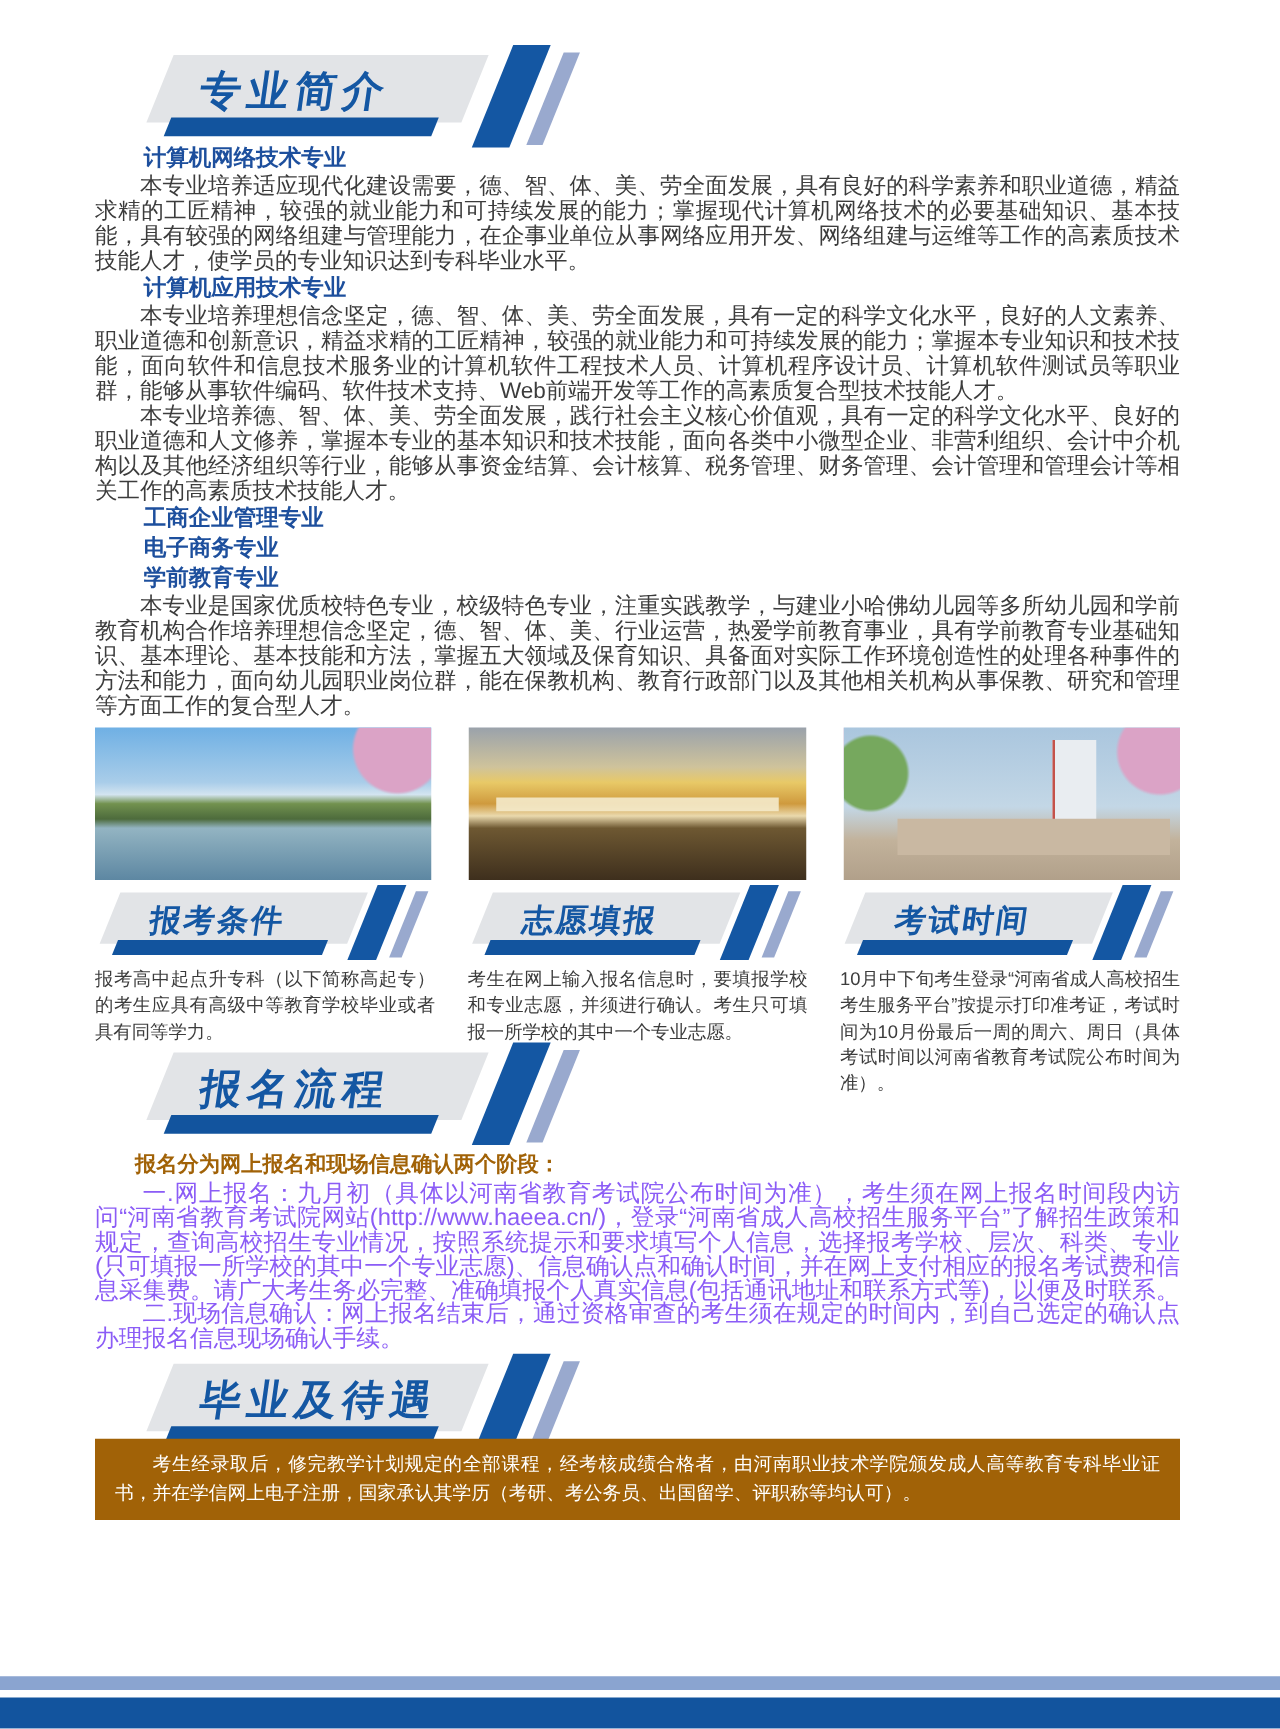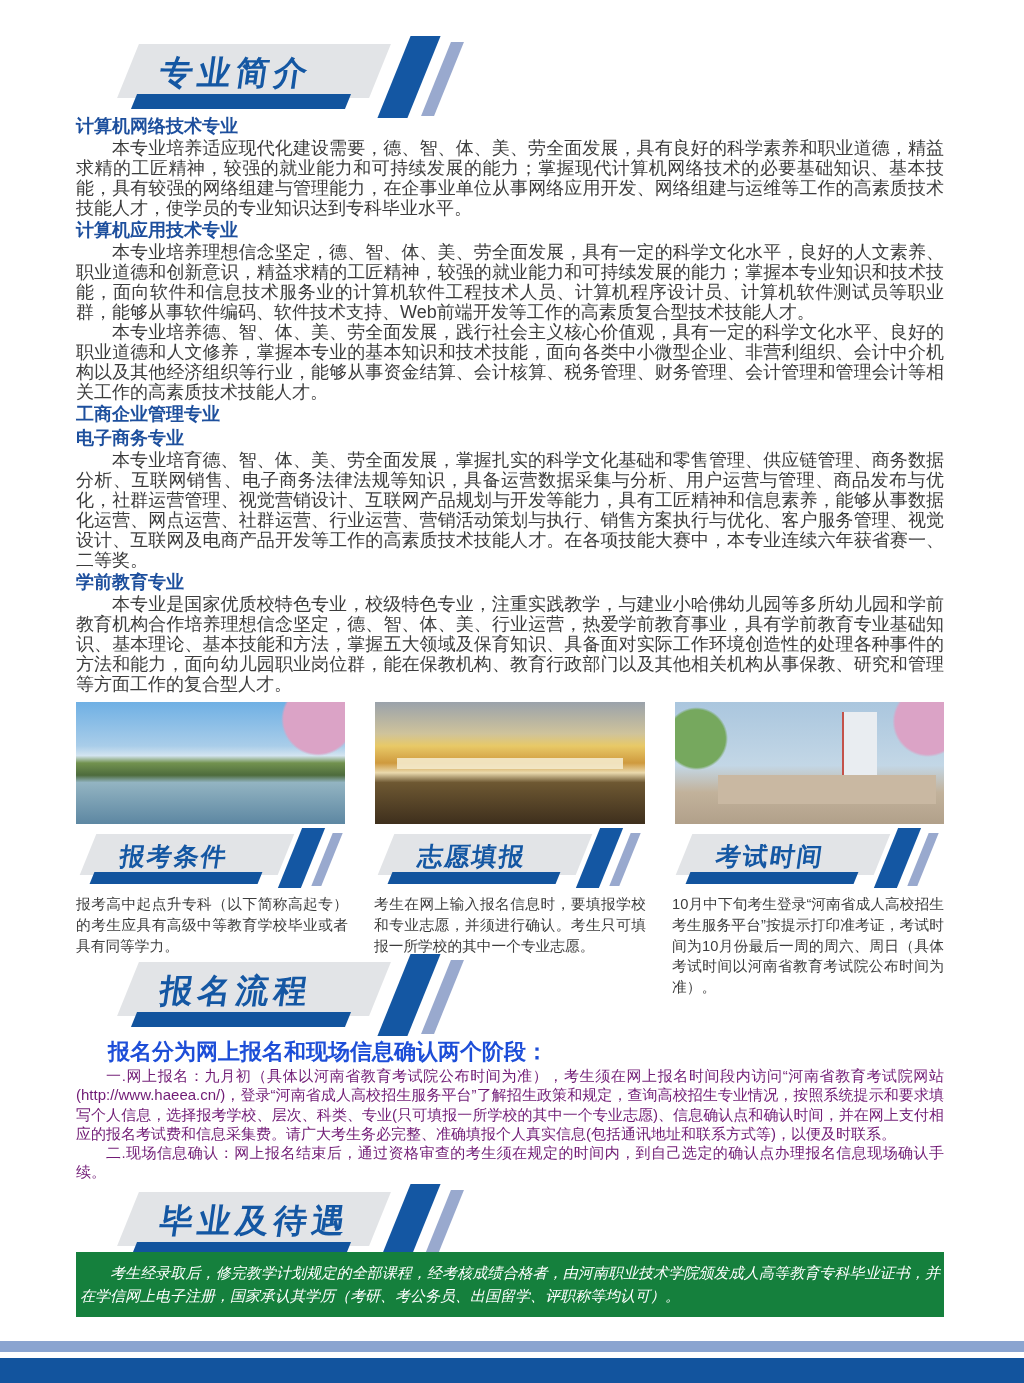--- a/index.html
+++ b/index.html
@@ -32,21 +32,21 @@
   .bsm-under { position:absolute; left:16px; top:38px; width:168px; height:12px;
                background:#12549e; transform:skewX(-22deg); }
   .bsm-text { position:absolute; left:44px; top:6px; font-size:25px; font-weight:bold;
               color:#1457a3; letter-spacing:2px; transform:skewX(-8deg); white-space:nowrap; }
   .bsm-s1 { position:absolute; left:214px; top:-6px; width:23px; height:60px;
             background:#1457a3; transform:skewX(-22deg); }
   .bsm-s2 { position:absolute; left:246px; top:-1px; width:10px; height:53px;
             background:#99a9ce; transform:skewX(-22deg); }
 
   
-  .major h3 { font-size:18px; line-height:24px; font-weight:bold; color:#1d4f9d; }
+  .major h3 { font-size:18px; line-height:24px; font-weight:bold; color:#1d4f9d;margin-left:39px; }
   .major p  { font-size:18px; line-height:20px; text-align:justify; text-indent:2em; color:#3c3c3c; }
 
   
   .photos { display:flex; gap:30px; margin-top:8px; }
   .photo { flex:1; height:122px; position:relative; overflow:hidden; }
   .photo-lake {
     background:
       radial-gradient(circle at 90% 14%, #dba3c6 0 13%, rgba(219,163,198,0) 14%),
       linear-gradient(180deg,#6fb0e4 0%,#a9cde9 36%,#d3e4f0 44%,#72924f 50%,#4d6b3c 60%,#93b4c2 66%,#5d87a2 100%);
   }
@@ -67,27 +67,27 @@
              background:#c9b8a2; }
 
   
   .cols { display:flex; gap:26px; margin-top:10px; }
   .col { flex:1; }
   .col .banner-sm { margin-bottom:10px; }
   .col p { font-size:14.7px; line-height:20.8px; text-align:justify; color:#3c3c3c; }
 
   
   .banner-process { margin-top:-36px; width:560px; position:relative; z-index:2; }
-  .lead { margin:14px 0 2px 32px; font-size:22px; font-weight:bold; color:#1d4ed8; line-height:24px; }
-  .step { font-size:15px; line-height:19.3px; text-align:justify; text-indent:2em; color:#701a75; }
+  .lead { margin:14px 0 2px 32px; font-size:17px; font-weight:bold; color:#a16207; line-height:24px; }
+  .step { font-size:19px; line-height:19.3px; text-align:justify; text-indent:2em; color:#8b5cf6; }
 
   
   .banner-grad { margin-top:10px; }
-  .grad-box { margin-top:-4px; background:#15803d; padding:9px 4px 10px;
-              position:relative; z-index:1;font-style:italic; }
+  .grad-box { margin-top:-4px; background:#a16207; padding:9px 16px 10px;
+              position:relative; z-index:1; }
   .grad-box p { color:#ffffff; font-size:15px; line-height:23px; text-align:justify; text-indent:2em; }
 
   
   .bar-light { position:absolute; left:0; right:0; bottom:31px; height:11px; background:#8aa4d0; }
   .bar-dark  { position:absolute; left:0; right:0; bottom:0;  height:25px; background:#12549e; }
 </style>
 </head>
 <body>
 
 <div class="page">
@@ -110,21 +110,20 @@
       <p>本专业培养理想信念坚定，德、智、体、美、劳全面发展，具有一定的科学文化水平，良好的人文素养、职业道德和创新意识，精益求精的工匠精神，较强的就业能力和可持续发展的能力；掌握本专业知识和技术技能，面向软件和信息技术服务业的计算机软件工程技术人员、计算机程序设计员、计算机软件测试员等职业群，能够从事软件编码、软件技术支持、Web前端开发等工作的高素质复合型技术技能人才。</p>
     </div>
     <div class="major">
       <p>本专业培养德、智、体、美、劳全面发展，践行社会主义核心价值观，具有一定的科学文化水平、良好的职业道德和人文修养，掌握本专业的基本知识和技术技能，面向各类中小微型企业、非营利组织、会计中介机构以及其他经济组织等行业，能够从事资金结算、会计核算、税务管理、财务管理、会计管理和管理会计等相关工作的高素质技术技能人才。</p>
     </div>
     <div class="major">
       <h3>工商企业管理专业</h3>
     </div>
     <div class="major">
       <h3>电子商务专业</h3>
-      <p>本专业培育德、智、体、美、劳全面发展，掌握扎实的科学文化基础和零售管理、供应链管理、商务数据分析、互联网销售、电子商务法律法规等知识，具备运营数据采集与分析、用户运营与管理、商品发布与优化，社群运营管理、视觉营销设计、互联网产品规划与开发等能力，具有工匠精神和信息素养，能够从事数据化运营、网点运营、社群运营、行业运营、营销活动策划与执行、销售方案执行与优化、客户服务管理、视觉设计、互联网及电商产品开发等工作的高素质技术技能人才。在各项技能大赛中，本专业连续六年获省赛一、二等奖。</p>
     </div>
     <div class="major">
       <h3>学前教育专业</h3>
       <p>本专业是国家优质校特色专业，校级特色专业，注重实践教学，与建业小哈佛幼儿园等多所幼儿园和学前教育机构合作培养理想信念坚定，德、智、体、美、行业运营，热爱学前教育事业，具有学前教育专业基础知识、基本理论、基本技能和方法，掌握五大领域及保育知识、具备面对实际工作环境创造性的处理各种事件的方法和能力，面向幼儿园职业岗位群，能在保教机构、教育行政部门以及其他相关机构从事保教、研究和管理等方面工作的复合型人才。</p>
     </div>
 
     <div class="photos">
       <div class="photo photo-lake"></div>
       <div class="photo photo-stadium">
         <div class="ph-band"></div>

